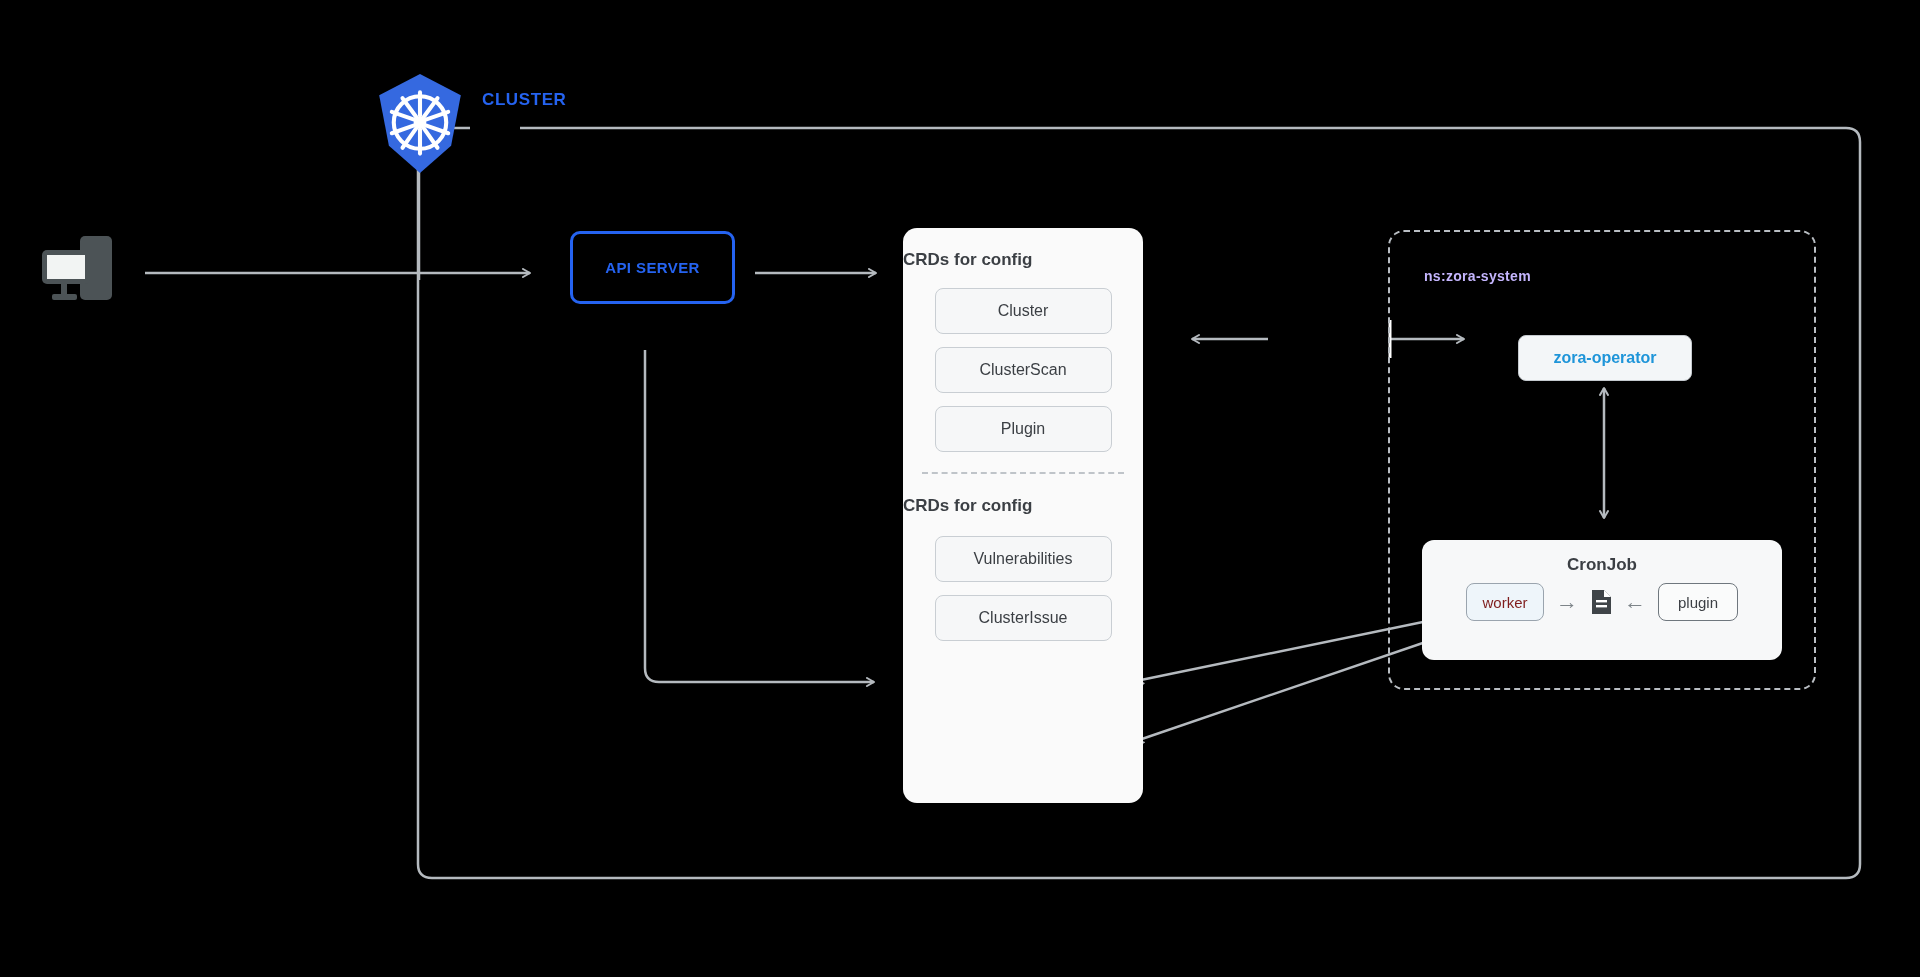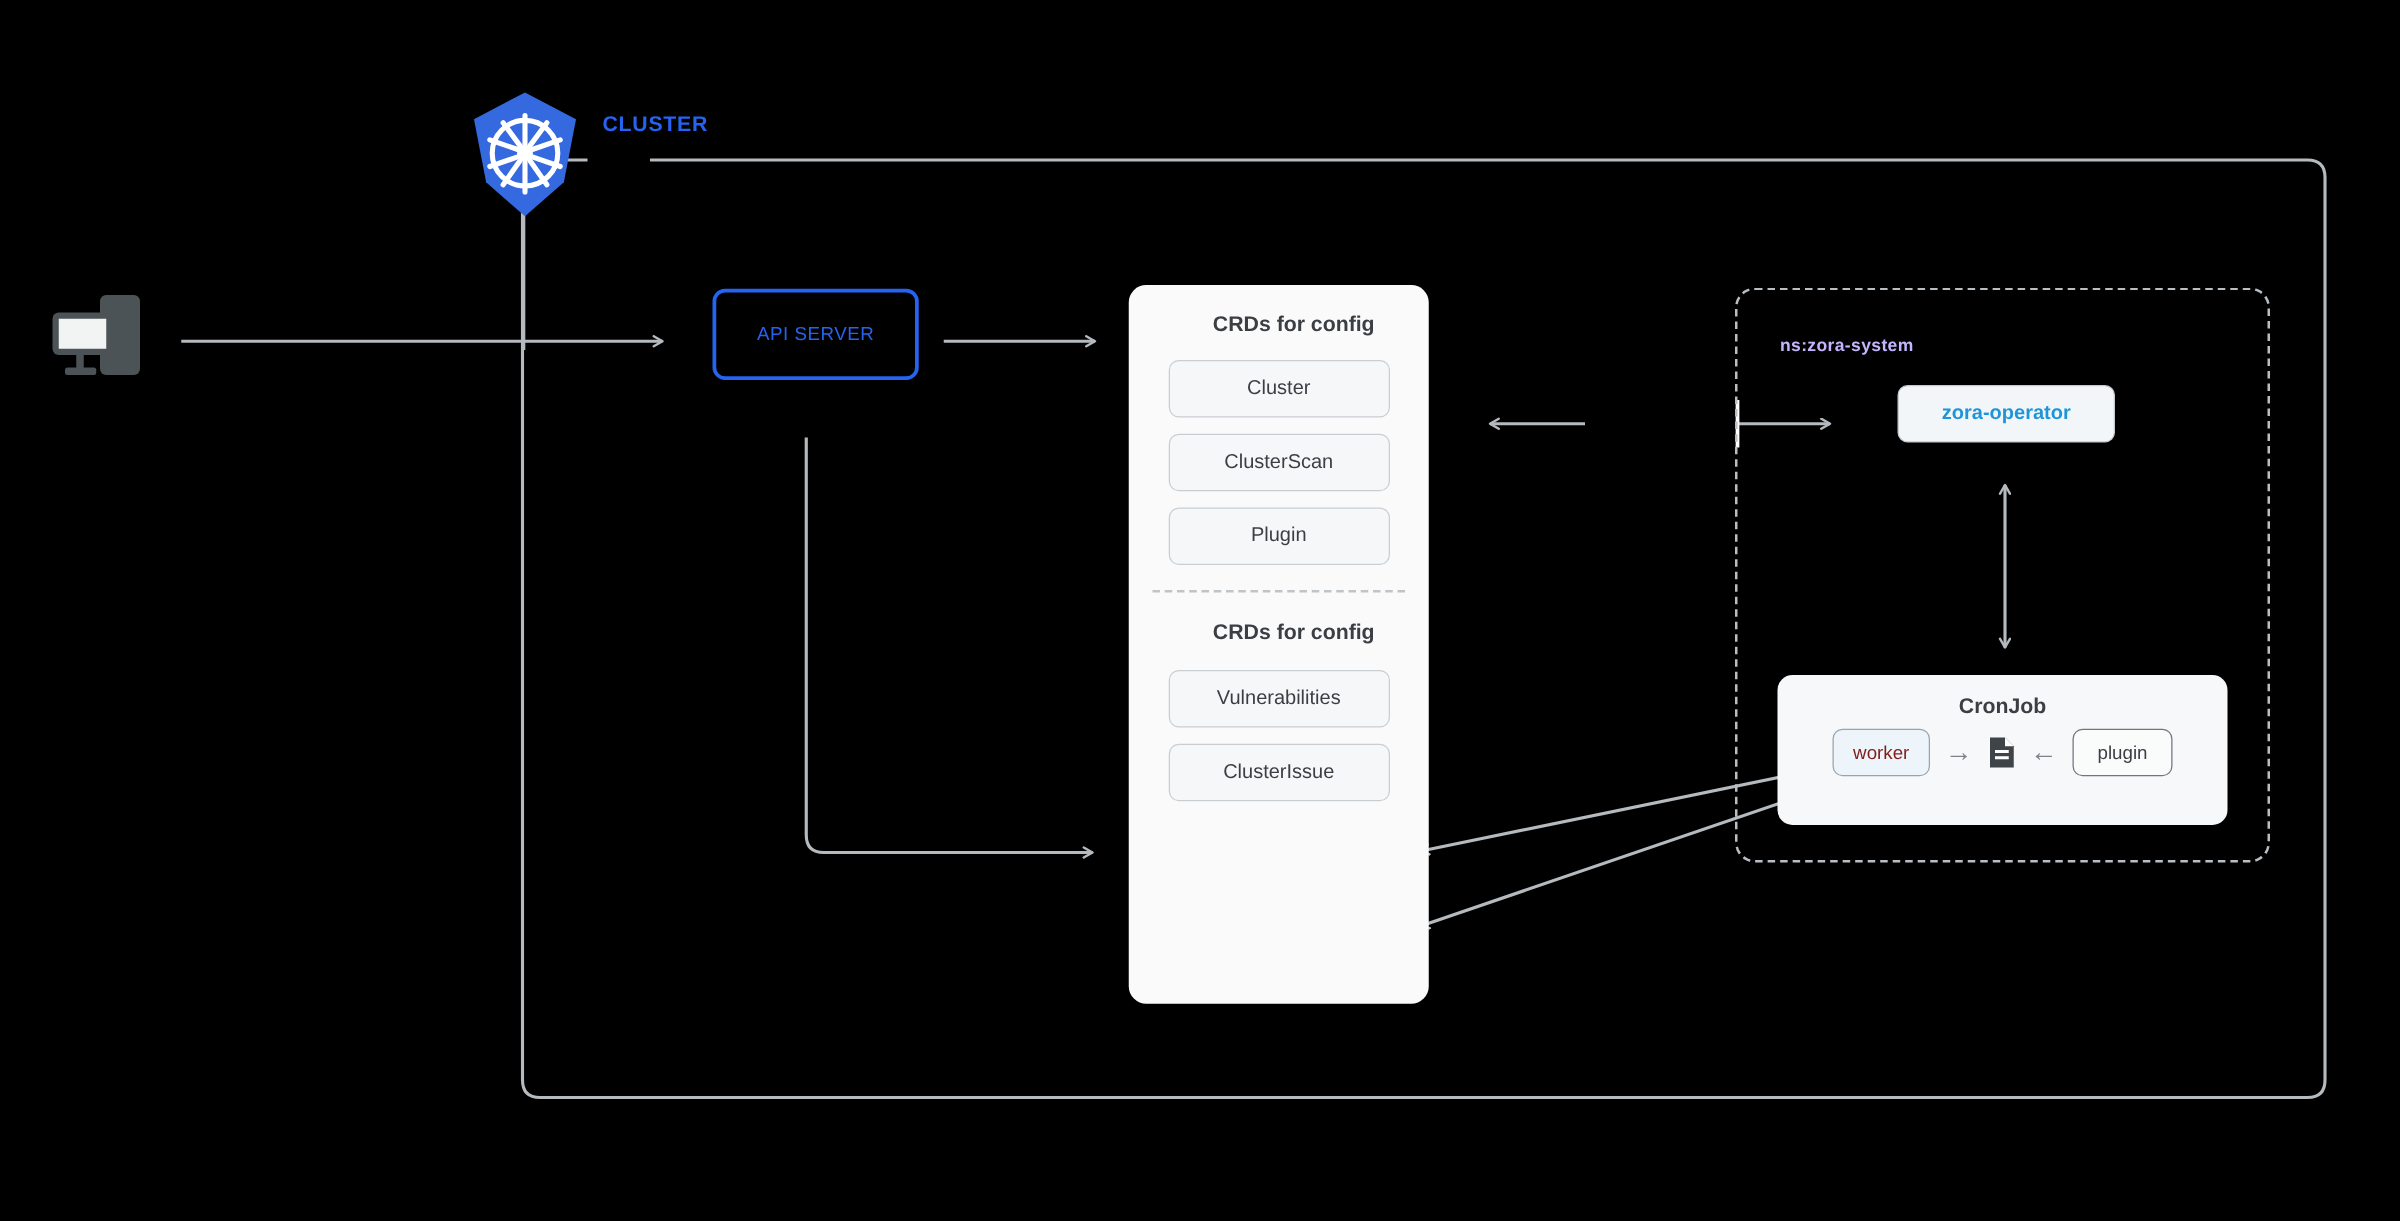--- a/index.html
+++ b/index.html
@@ -62,43 +62,41 @@
     width: 159px;
     height: 67px;
     border: 3px solid #2563f0;
     border-radius: 10px;
     background: #000000;
     display: flex;
     align-items: center;
     justify-content: center;
     color: #2563f0;
     font-size: 15px;
-    font-weight: normal;
+    font-weight: bold;
     letter-spacing: 0.4px;
   }
 
   
   .crd-panel {
     position: absolute;
     left: 903px;
     top: 228px;
     width: 240px;
     height: 575px;
     background: #fafafa;
     border-radius: 14px;
     box-sizing: border-box;
     padding: 22px 0 0 0;
   }
   .crd-section-title {
-    text-align: center;
     font-size: 17px;
     font-weight: bold;
     color: #3b3f44;
     margin-bottom: 18px;
-    padding-left: 24px;
   }
   .crd-item {
     width: 175px;
     height: 44px;
     margin: 0 auto 13px auto;
     border: 1px solid #c9ced3;
     border-radius: 8px;
     background: #f6f7f8;
     display: flex;
     align-items: center;
@@ -133,21 +131,21 @@
     font-size: 14px;
     font-weight: bold;
     color: #c4b5fd;
     letter-spacing: 0.3px;
   }
 
   
   .zora-operator {
     position: absolute;
     left: 1518px;
-    top: 308px;
+    top: 335px;
     width: 172px;
     height: 44px;
     border: 1px solid #c4c9ce;
     border-radius: 8px;
     background: #f3f6f8;
     display: flex;
     align-items: center;
     justify-content: center;
     font-size: 16px;
     font-weight: bold;

